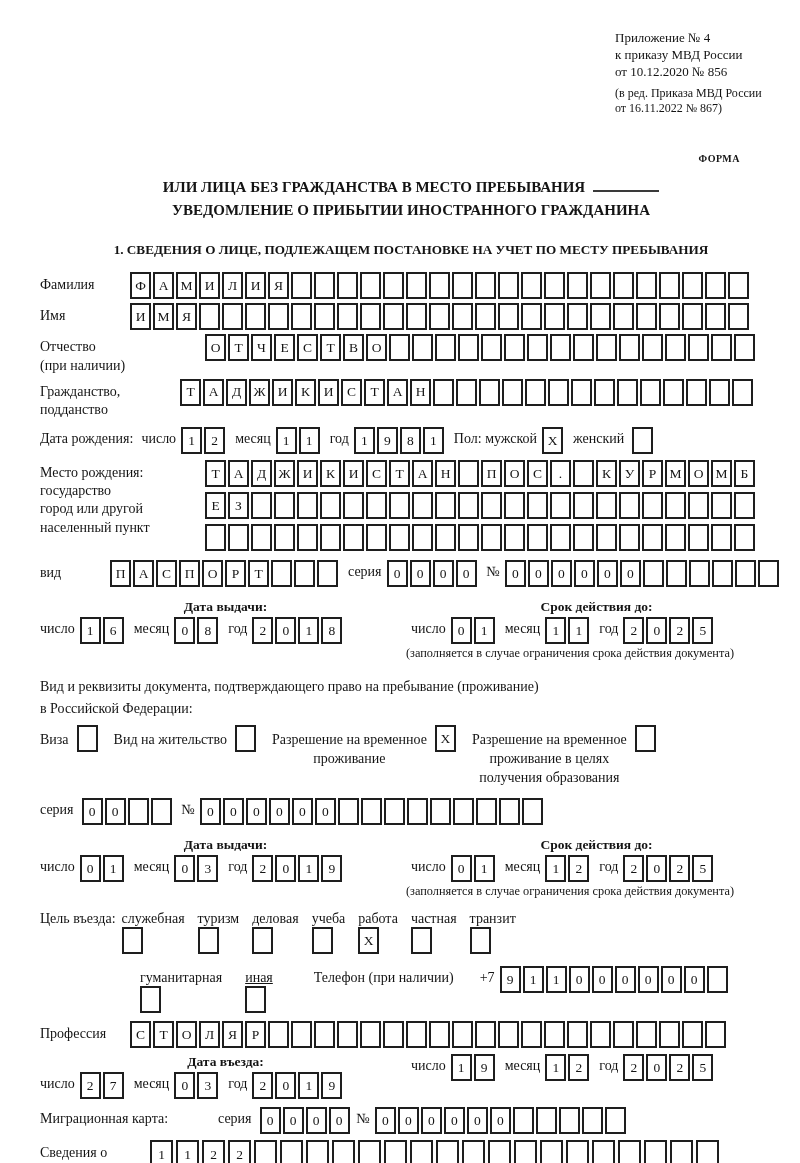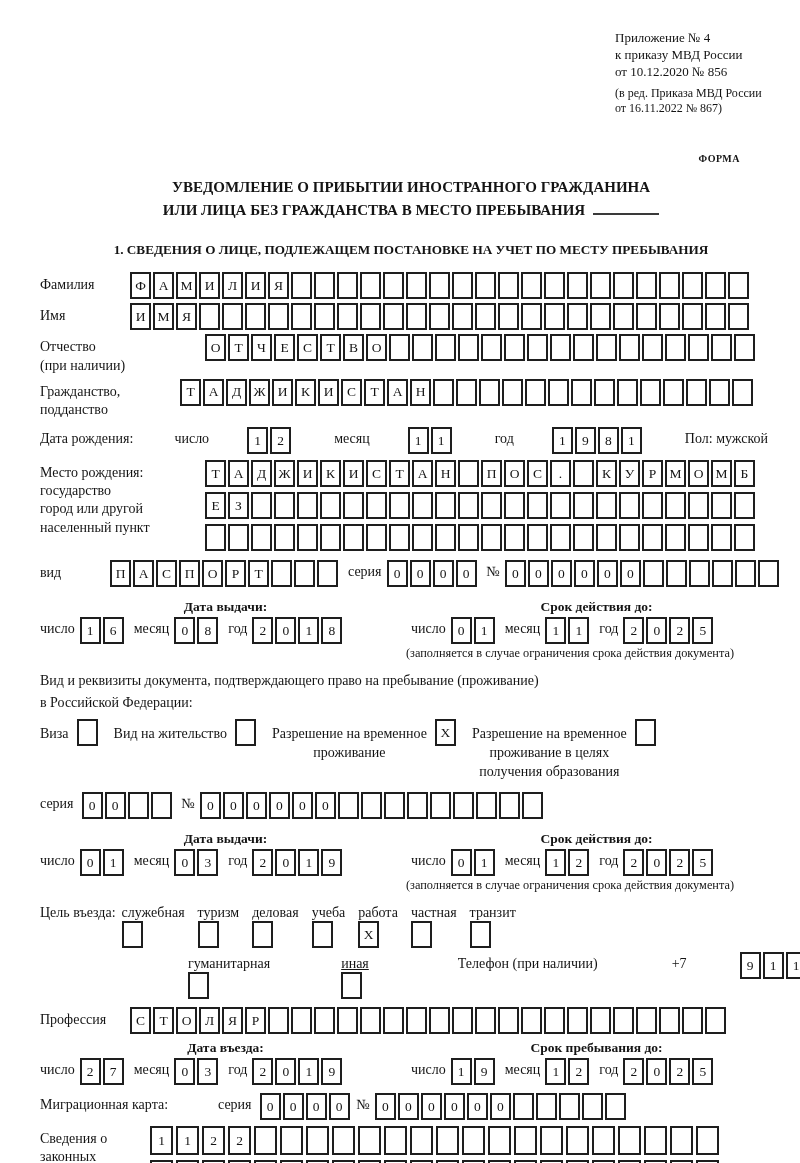--- a/index.html
+++ b/index.html
@@ -36,21 +36,21 @@
   .msp{margin-left:8px;}
   .ssp{margin-left:5px;}
 
   .center-b{text-align:center;font-weight:bold;font-size:13.5px;margin:8px 0 4px 0;}
   .dates-block{display:flex;margin-top:12px;}
   .dates-col{width:50%;}
   .dates-header{text-align:center;font-weight:bold;font-size:13.5px;margin-bottom:2px;}
   .dategrp{display:flex;align-items:flex-start;}
   .note{font-size:12.3px;margin-top:2px;}
   .note.right{text-align:right;padding-right:48px;}
-  .intro{margin-top:9px;line-height:1.55;}
+  .intro{margin-top:15px;line-height:1.55;}
   .chk-row{display:flex;align-items:flex-start;margin-top:6px;}
   .chk-item{display:flex;align-items:flex-start;margin-right:14px;}
   .chk-item .txt{padding-top:6px;margin-right:8px;line-height:1.35;}
   .chk-item .txt.ctr{text-align:center;}
   .opt{display:flex;align-items:flex-start;margin-right:8px;flex-direction:column;}
   .opt .txt{padding-top:4px;margin-right:5px;}
   .stack3 > .cells{display:flex;margin-bottom:5px;}
 </style>
 </head>
 <body>
@@ -61,24 +61,24 @@
     <div>Приложение № 4</div>
     <div>к приказу МВД России</div>
     <div>от 10.12.2020 № 856</div>
     <div class="sm gap">(в ред. Приказа МВД России</div>
     <div class="sm">от 16.11.2022 № 867)</div>
   </div>
 
   <div class="forma">ФОРМА</div>
 
   <div class="title">
-    <div>УВЕДОМЛЕНИЕ О ПРИБЫТИИ ИНОСТРАННОГО ГРАЖДАНИНА</div>
     <div>
       <span>ИЛИ ЛИЦА БЕЗ ГРАЖДАНСТВА В МЕСТО ПРЕБЫВАНИЯ</span><span class="title-underline"></span>
     </div>
+    <div>УВЕДОМЛЕНИЕ О ПРИБЫТИИ ИНОСТРАННОГО ГРАЖДАНИНА</div>
   </div>
 
   <div class="section-heading">1. СВЕДЕНИЯ О ЛИЦЕ, ПОДЛЕЖАЩЕМ ПОСТАНОВКЕ НА УЧЕТ ПО МЕСТУ ПРЕБЫВАНИЯ</div>
 
   <div class="form">
 
     <div class="row">
       <div class="label lblw90">Фамилия</div>
       <div class="cells">
           <span class="cell">Ф</span>
@@ -204,21 +204,21 @@
           <span class="cell"></span>
           <span class="cell"></span>
           <span class="cell"></span>
           <span class="cell"></span>
           <span class="cell"></span>
           <span class="cell"></span>
           <span class="cell"></span>
         </div>
     </div>
 
-    <div class="row" style="margin-top:8px;gap:33px;">
+    <div class="row" style="margin-top:8px;">
       <div class="inl">Дата рождения:</div>
       <div class="inl msp">число</div>
       <div class="cells ssp">
           <span class="cell">1</span>
           <span class="cell">2</span>
         </div>
       <div class="inl msp">месяц</div>
       <div class="cells ssp">
           <span class="cell">1</span>
           <span class="cell">1</span>
@@ -572,21 +572,21 @@
           </div>
       </div>
       <div class="opt" style="margin-right:0;">
         <div class="txt">транзит</div>
         <div class="cells">
             <span class="cell"></span>
           </div>
       </div>
     </div>
 
-    <div class="row" style="margin-top:4px;gap:48px;">
+    <div class="row" style="margin-top:12px;">
       <div style="width:100px;flex:none;"></div>
       <div class="opt">
         <div class="txt">гуманитарная</div>
         <div class="cells">
             <span class="cell"></span>
           </div>
       </div>
       <div class="opt" style="margin-left:10px;text-decoration:underline;">
         <div class="txt">иная</div>
         <div class="cells">
@@ -658,21 +658,20 @@
           <div class="inl msp">год</div>
           <div class="cells ssp">
               <span class="cell">2</span>
               <span class="cell">0</span>
               <span class="cell">1</span>
               <span class="cell">9</span>
             </div>
         </div>
       </div>
       <div class="dates-col">
-        <div class="dates-header">Срок пребывания до:</div>
         <div class="dategrp">
           <div class="inl">число</div>
           <div class="cells ssp">
               <span class="cell">1</span>
               <span class="cell">9</span>
             </div>
           <div class="inl msp">месяц</div>
           <div class="cells ssp">
               <span class="cell">1</span>
               <span class="cell">2</span>

